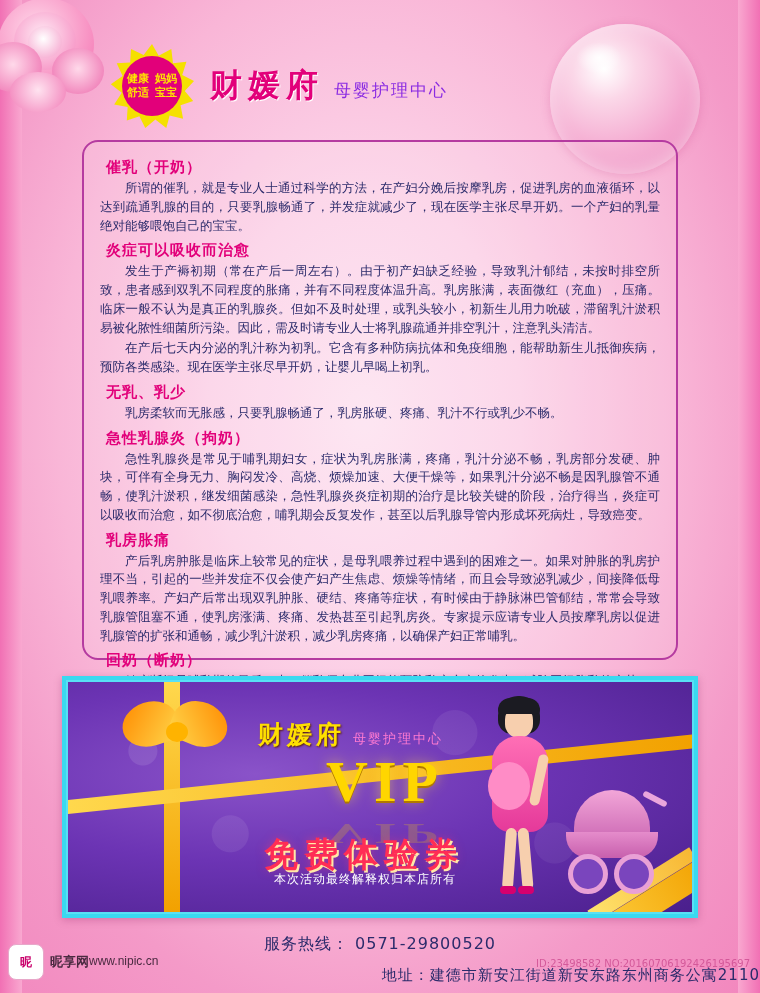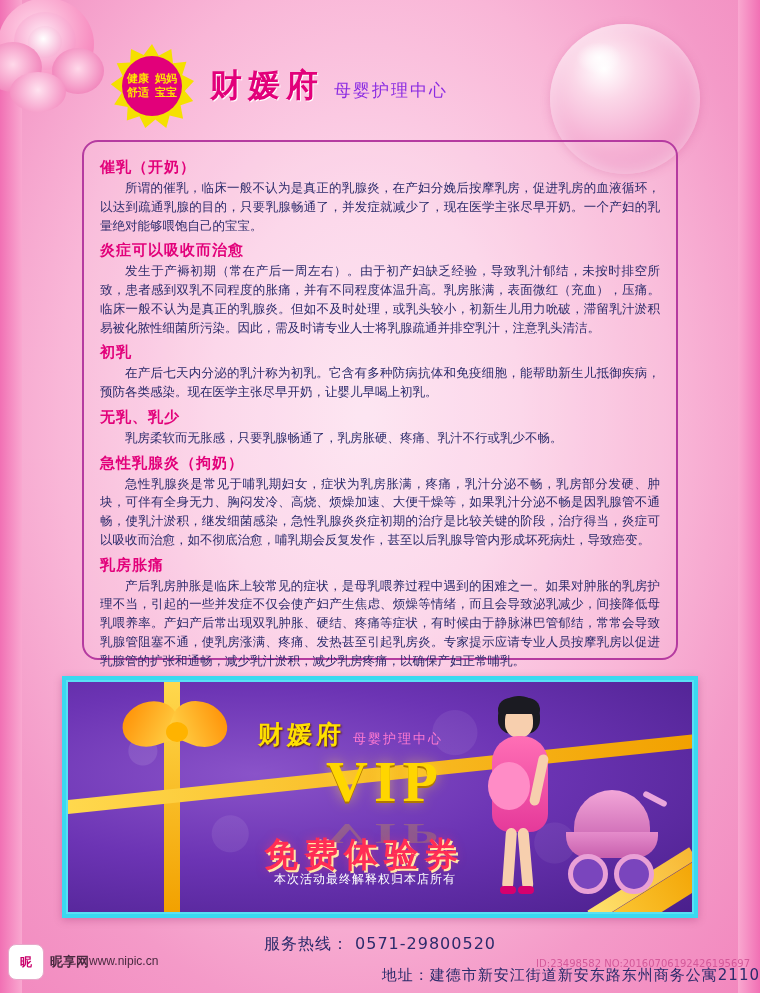--- a/index.html
+++ b/index.html
@@ -81,21 +81,21 @@
   
   .panel{
     position:absolute;left:82px;top:140px;width:596px;height:520px;
     border:2px solid #b53ba0;border-radius:16px;
     background:rgba(255,255,255,0.10);
     box-sizing:border-box;
     padding:10px 16px 8px 16px;
   }
   .sec{margin-bottom:2px;}
   .sec h3{
-    margin:6px 0 2px 0;font-size:15px;color:#e2007a;font-weight:bold;letter-spacing:1px;
+    margin:6px 0 2px 6px;font-size:15px;color:#e2007a;font-weight:bold;letter-spacing:1px;
     font-family:"DejaVu Sans",sans-serif;
   }
   .sec p{
     margin:0;font-size:12.5px;line-height:1.5;color:#2b2b6b;text-align:justify;
     text-indent:2em;font-family:"DejaVu Sans",sans-serif;
   }
 
   
   .vipwrap{
     position:absolute;left:62px;top:676px;width:636px;height:242px;
@@ -221,28 +221,27 @@
     </div>
     <div class="brand-line">
       <span class="brand-main">财媛府</span>
       <span class="brand-sub">母婴护理中心</span>
     </div>
   </div>
 
   <div class="panel">
     <div class="sec">
       <h3>催乳（开奶）</h3>
-      <p>所谓的催乳，临床一般不认为是真正的乳腺炎，在产妇分娩后按摩乳房，促进乳房的血液循环，以达到疏通乳腺的目的，只要乳腺畅通了，并发症就减少了，现在医学主张尽早开奶。一个产妇的乳量绝对能够喂饱自己的宝宝。</p>
+      <p>所谓的催乳，就是专业人士通过科学的方法，在产妇分娩后按摩乳房，促进乳房的血液循环，以达到疏通乳腺的目的，只要乳腺畅通了，并发症就减少了，现在医学主张尽早开奶。一个产妇的乳量绝对能够喂饱自己的宝宝。</p>
     </div>
     <div class="sec">
       <h3>炎症可以吸收而治愈</h3>
       <p>发生于产褥初期（常在产后一周左右）。由于初产妇缺乏经验，导致乳汁郁结，未按时排空所致，患者感到双乳不同程度的胀痛，并有不同程度体温升高。乳房胀满，表面微红（充血），压痛。临床一般不认为是真正的乳腺炎。但如不及时处理，或乳头较小，初新生儿用力吮破，滞留乳汁淤积易被化脓性细菌所污染。因此，需及时请专业人士将乳腺疏通并排空乳汁，注意乳头清洁。</p>
     </div>
     <div class="sec">
-      <h3>初乳</h3>
       <p>在产后七天内分泌的乳汁称为初乳。它含有多种防病抗体和免疫细胞，能帮助新生儿抵御疾病，预防各类感染。现在医学主张尽早开奶，让婴儿早喝上初乳。</p>
     </div>
     <div class="sec">
       <h3>无乳、乳少</h3>
       <p>乳房柔软而无胀感，只要乳腺畅通了，乳房胀硬、疼痛、乳汁不行或乳少不畅。</p>
     </div>
     <div class="sec">
       <h3>急性乳腺炎（拘奶）</h3>
       <p>急性乳腺炎是常见于哺乳期妇女，症状为乳房胀满，疼痛，乳汁分泌不畅，乳房部分发硬、肿块，可伴有全身无力、胸闷发冷、高烧、烦燥加速、大便干燥等，如果乳汁分泌不畅是因乳腺管不通畅，使乳汁淤积，继发细菌感染，急性乳腺炎炎症初期的治疗是比较关键的阶段，治疗得当，炎症可以吸收而治愈，如不彻底治愈，哺乳期会反复发作，甚至以后乳腺导管内形成坏死病灶，导致癌变。</p>
     </div>

